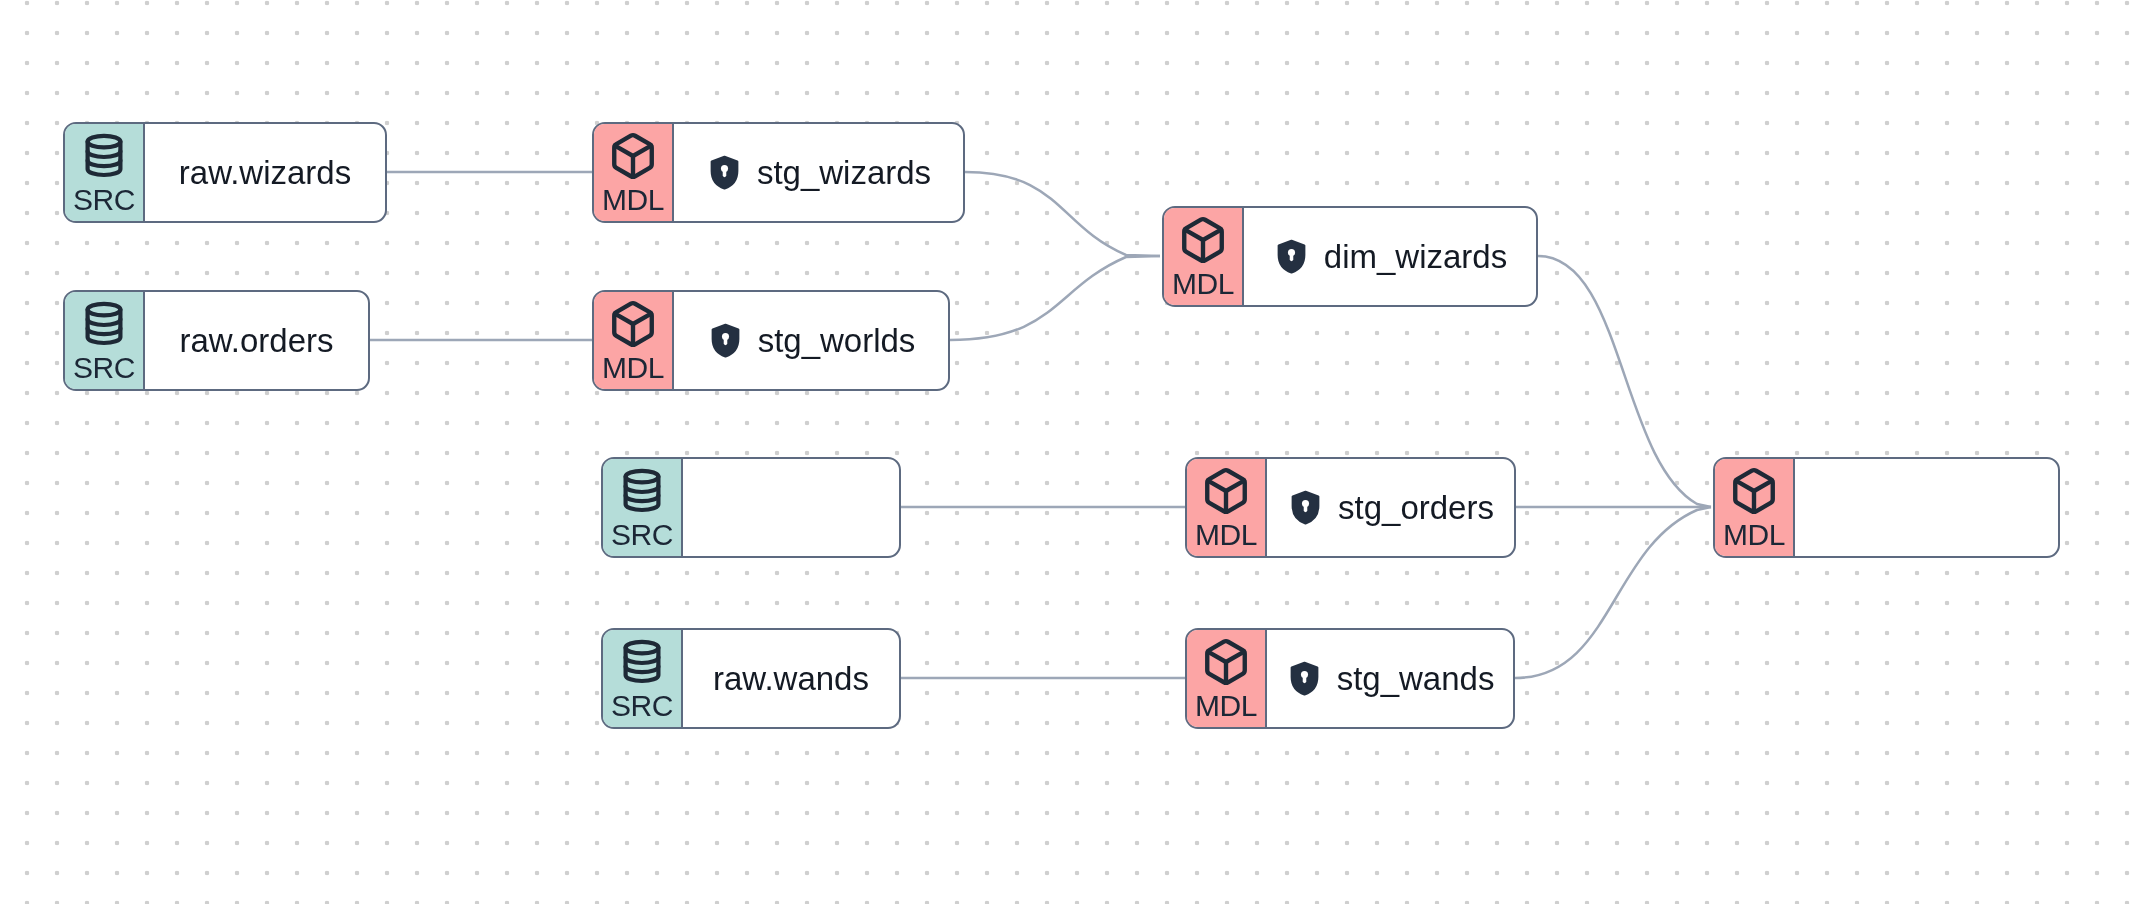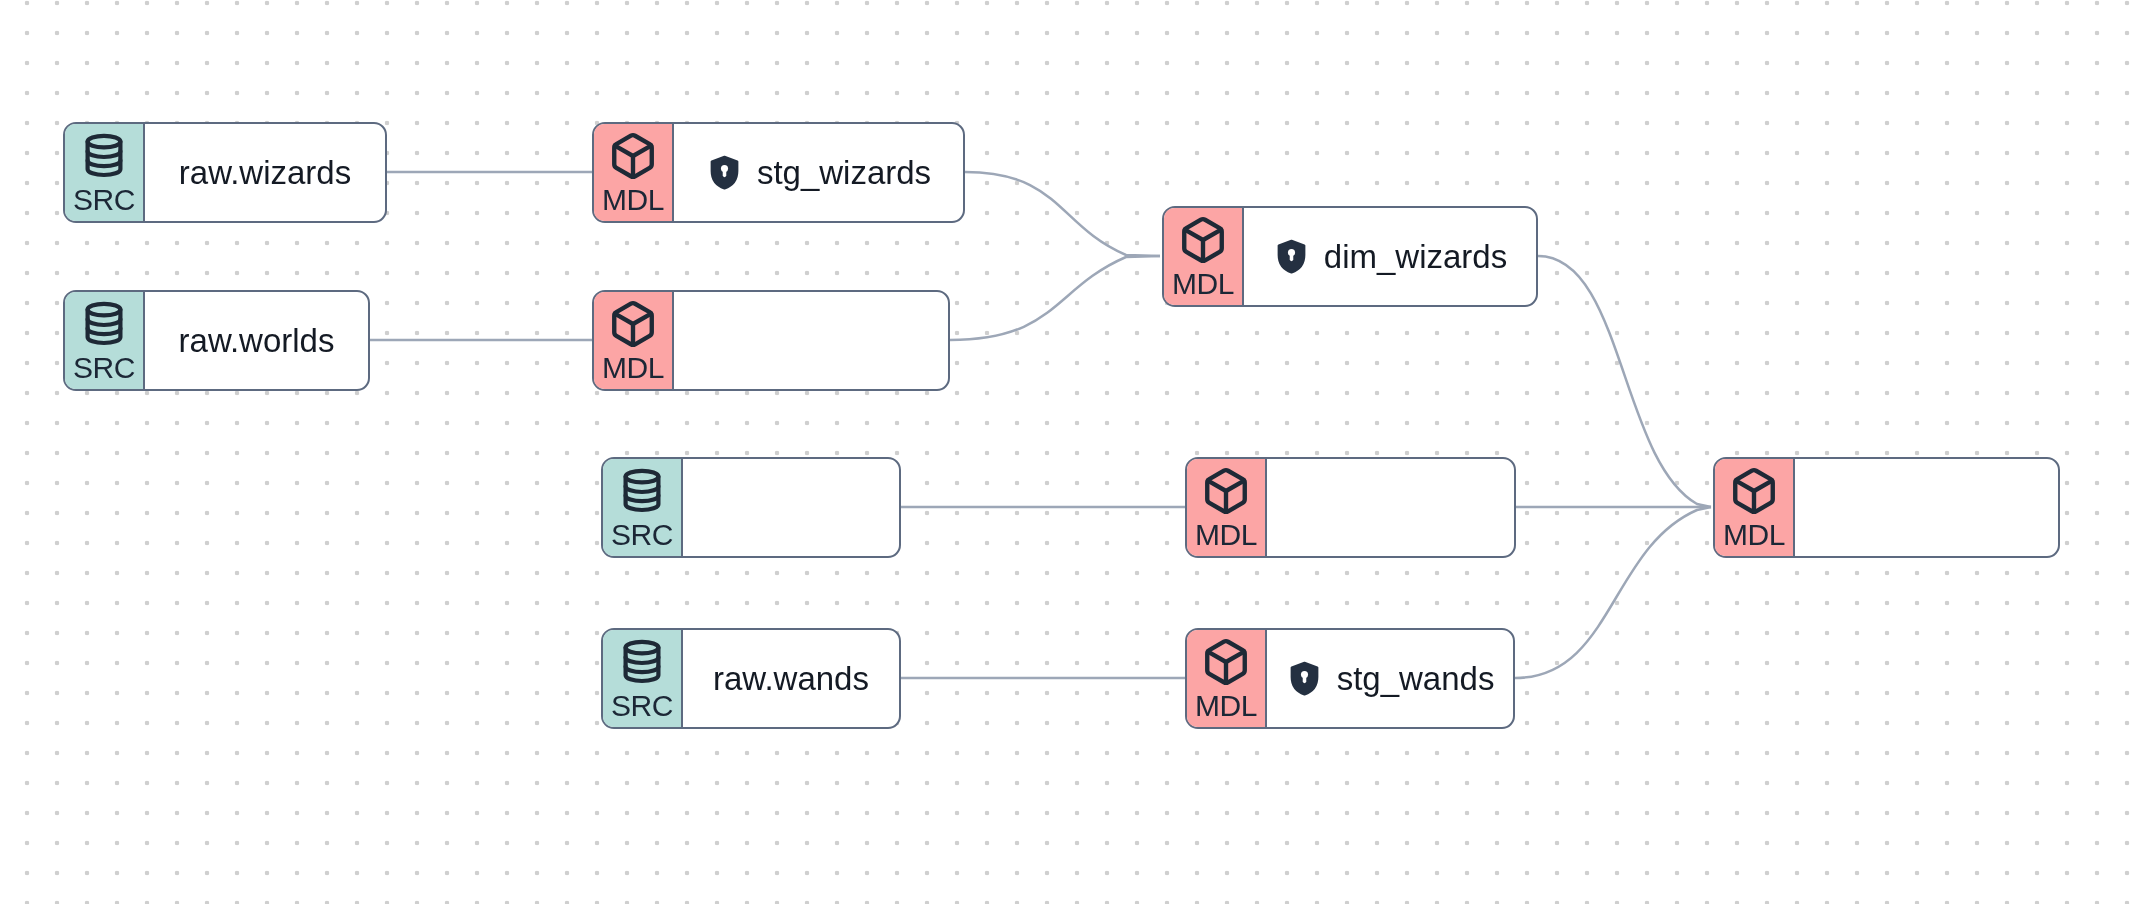--- a/index.html
+++ b/index.html
@@ -129,35 +129,45 @@
           <path d="M3.8 4.8 V 18.6 A 8.2 2.9 0 0 0 20.2 18.6 V 4.8"></path>
           <path d="M3.8 9.6 A 8.2 2.9 0 0 0 20.2 9.6"></path>
           <path d="M3.8 14.2 A 8.2 2.9 0 0 0 20.2 14.2"></path>
         </svg>
       </span>
 
       <span class="badge-label">SRC</span>
     </div>
     <div class="node-body">
 
-      <span class="node-label">raw.worlds</span>
+      <span class="node-label">raw.orders</span>
     </div>
   </div>
       <div class="node" style="left: 592px; top: 290px; width: 358px; height: 101px;">
     <div class="badge mdl">
 
       <span class="badge-icon">
         <svg width="50" height="52" viewBox="0 0 24 24" fill="none" stroke="#1e2936" stroke-width="2.1" stroke-linecap="round" stroke-linejoin="round">
           <path d="M21 8a2 2 0 0 0-1-1.73l-7-4a2 2 0 0 0-2 0l-7 4A2 2 0 0 0 3 8v8a2 2 0 0 0 1 1.73l7 4a2 2 0 0 0 2 0l7-4A2 2 0 0 0 21 16Z"></path>
           <path d="m3.3 7 8.7 5 8.7-5"></path>
           <path d="M12 22V12"></path>
         </svg>
       </span>
       <span class="badge-label">MDL</span>
     </div>
+    <div class="node-body">
+      <span class="shield">
+        <svg width="37" height="41" viewBox="0 0 24 24">
+          <path fill="#243041" stroke="#243041" stroke-width="1.6" stroke-linejoin="round" d="M12 1.9 L20.2 4.9 V 11 C20.2 16.8 17 20.5 12 22.3 C7 20.5 3.8 16.8 3.8 11 V 4.9 Z"></path>
+          <circle cx="12" cy="9.4" r="2.3" fill="#ffffff"></circle>
+          <rect x="10.85" y="9.9" width="2.3" height="5.1" rx="1.15" fill="#ffffff"></rect>
+        </svg>
+      </span>
+      <span class="node-label">stg_worlds</span>
+    </div>
   </div>
       <div class="node" style="left: 1162px; top: 206px; width: 376px; height: 101px;">
     <div class="badge mdl">
 
       <span class="badge-icon">
         <svg width="50" height="52" viewBox="0 0 24 24" fill="none" stroke="#1e2936" stroke-width="2.1" stroke-linecap="round" stroke-linejoin="round">
           <path d="M21 8a2 2 0 0 0-1-1.73l-7-4a2 2 0 0 0-2 0l-7 4A2 2 0 0 0 3 8v8a2 2 0 0 0 1 1.73l7 4a2 2 0 0 0 2 0l7-4A2 2 0 0 0 21 16Z"></path>
           <path d="m3.3 7 8.7 5 8.7-5"></path>
           <path d="M12 22V12"></path>
         </svg>
@@ -194,20 +204,30 @@
 
       <span class="badge-icon">
         <svg width="50" height="52" viewBox="0 0 24 24" fill="none" stroke="#1e2936" stroke-width="2.1" stroke-linecap="round" stroke-linejoin="round">
           <path d="M21 8a2 2 0 0 0-1-1.73l-7-4a2 2 0 0 0-2 0l-7 4A2 2 0 0 0 3 8v8a2 2 0 0 0 1 1.73l7 4a2 2 0 0 0 2 0l7-4A2 2 0 0 0 21 16Z"></path>
           <path d="m3.3 7 8.7 5 8.7-5"></path>
           <path d="M12 22V12"></path>
         </svg>
       </span>
       <span class="badge-label">MDL</span>
     </div>
+    <div class="node-body">
+      <span class="shield">
+        <svg width="37" height="41" viewBox="0 0 24 24">
+          <path fill="#243041" stroke="#243041" stroke-width="1.6" stroke-linejoin="round" d="M12 1.9 L20.2 4.9 V 11 C20.2 16.8 17 20.5 12 22.3 C7 20.5 3.8 16.8 3.8 11 V 4.9 Z"></path>
+          <circle cx="12" cy="9.4" r="2.3" fill="#ffffff"></circle>
+          <rect x="10.85" y="9.9" width="2.3" height="5.1" rx="1.15" fill="#ffffff"></rect>
+        </svg>
+      </span>
+      <span class="node-label">stg_orders</span>
+    </div>
   </div>
       <div class="node" style="left: 601px; top: 628px; width: 300px; height: 101px;">
     <div class="badge src">
       <span class="badge-icon">
         <svg width="48" height="52" viewBox="0 0 24 24" fill="none" stroke="#1e2936" stroke-width="2.1" stroke-linecap="round" stroke-linejoin="round">
           <ellipse cx="12" cy="4.8" rx="8.2" ry="2.9"></ellipse>
           <path d="M3.8 4.8 V 18.6 A 8.2 2.9 0 0 0 20.2 18.6 V 4.8"></path>
           <path d="M3.8 9.6 A 8.2 2.9 0 0 0 20.2 9.6"></path>
           <path d="M3.8 14.2 A 8.2 2.9 0 0 0 20.2 14.2"></path>
         </svg>

